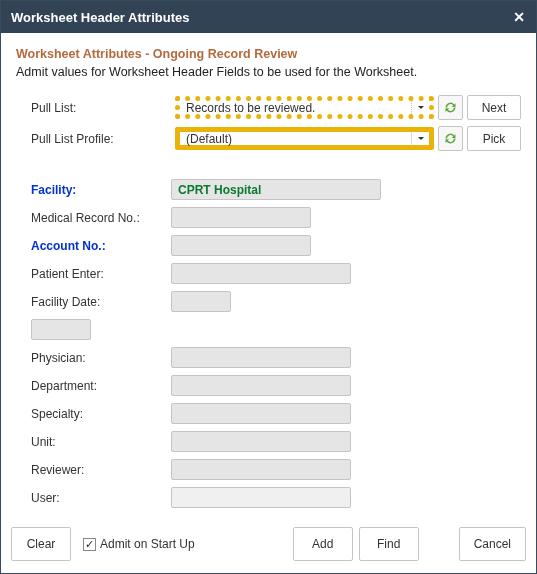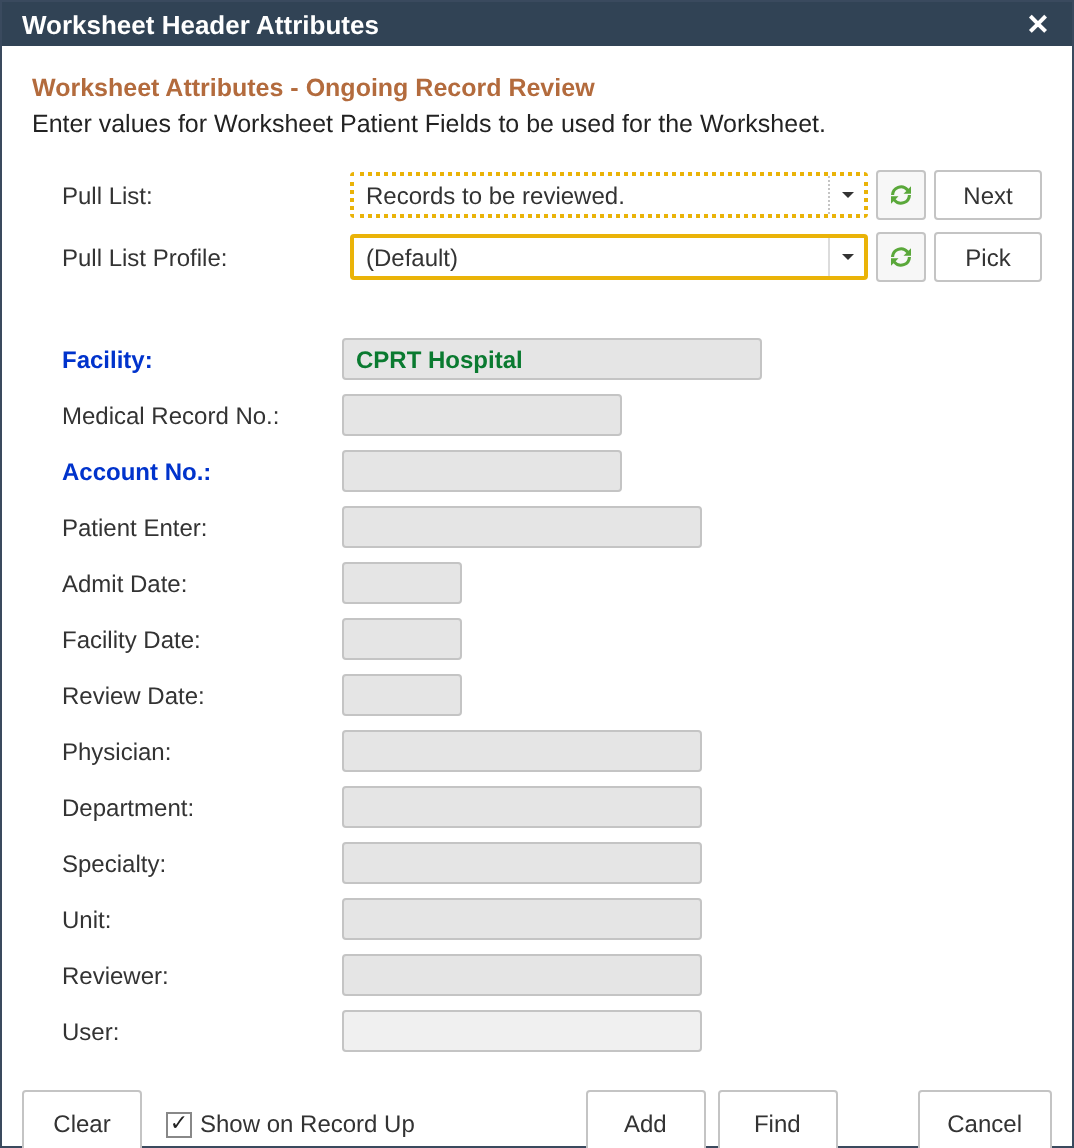--- a/index.html
+++ b/index.html
@@ -67,21 +67,21 @@
     padding-left: 15px;
   }
   .pull-label {
     width: 140px;
     font-size: 12px;
   }
   .combo {
     position: relative;
     height: 23px;
     flex: 1;
-    border: 2px solid #eab308;
+    border: 5px solid #eab308;
     background: #fff;
     display: flex;
     align-items: center;
     padding: 0 20px 0 6px;
     font-size: 12px;
     border-radius: 2px;
   }
   .combo.editable { border-style: dotted; }
   .combo .arrow {
     position: absolute;
@@ -198,21 +198,21 @@
 <div class="window">
 
   <div class="titlebar">
     <span class="title">Worksheet Header Attributes</span>
     <span class="close">✕</span>
   </div>
 
   <div class="content">
 
     <div class="subtitle">Worksheet Attributes - Ongoing Record Review</div>
-    <div class="instructions">Enter values for Worksheet Patient Fields to be used for the Worksheet.</div>
+    <div class="instructions">Admit values for Worksheet Header Fields to be used for the Worksheet.</div>
 
     <div class="pull-row">
       <div class="pull-label">Pull List:</div>
       <div class="combo editable">
         <span>Records to be reviewed.</span>
         <span class="arrow">
           <svg width="8" height="8" viewBox="0 0 8 8">
               <path d="M1 2 L4 5 L7 2 Z" fill="#333"></path>
             </svg>
         </span>
@@ -266,32 +266,27 @@
       <div class="form-row">
         <div class="form-label required">Account No.:</div>
         <input class="form-input w-med" value="" style="">
       </div>
 
       <div class="form-row">
         <div class="form-label">Patient Enter:</div>
         <input class="form-input w-long" value="" style="">
       </div>
 
-      <div class="form-row">
-        <div class="form-label">Admit Date:</div>
-        <input class="form-input w-date" value="" style="">
-      </div>
 
       <div class="form-row">
         <div class="form-label">Facility Date:</div>
         <input class="form-input w-date" value="" style="">
       </div>
 
       <div class="form-row">
-        <div class="form-label">Review Date:</div>
         <input class="form-input w-date" value="" style="">
       </div>
 
       <div class="form-row">
         <div class="form-label">Physician:</div>
         <input class="form-input w-long" value="" style="">
       </div>
 
       <div class="form-row">
         <div class="form-label">Department:</div>
@@ -323,21 +318,21 @@
     <div class="spacer"></div>
 
   </div>
 
   <div class="footer">
     <div class="btn">
       <span>Clear</span>
     </div>
     <div class="checkbox-group">
       <span class="box">✓</span>
-      <span>Show on Record Up</span>
+      <span>Admit on Start Up</span>
     </div>
     <div style="flex:1"></div>
     <div class="btn">
       <span>Add</span>
     </div>
     <div class="btn">
       <span>Find</span>
     </div>
     <div style="width:28px"></div>
     <div class="btn">

